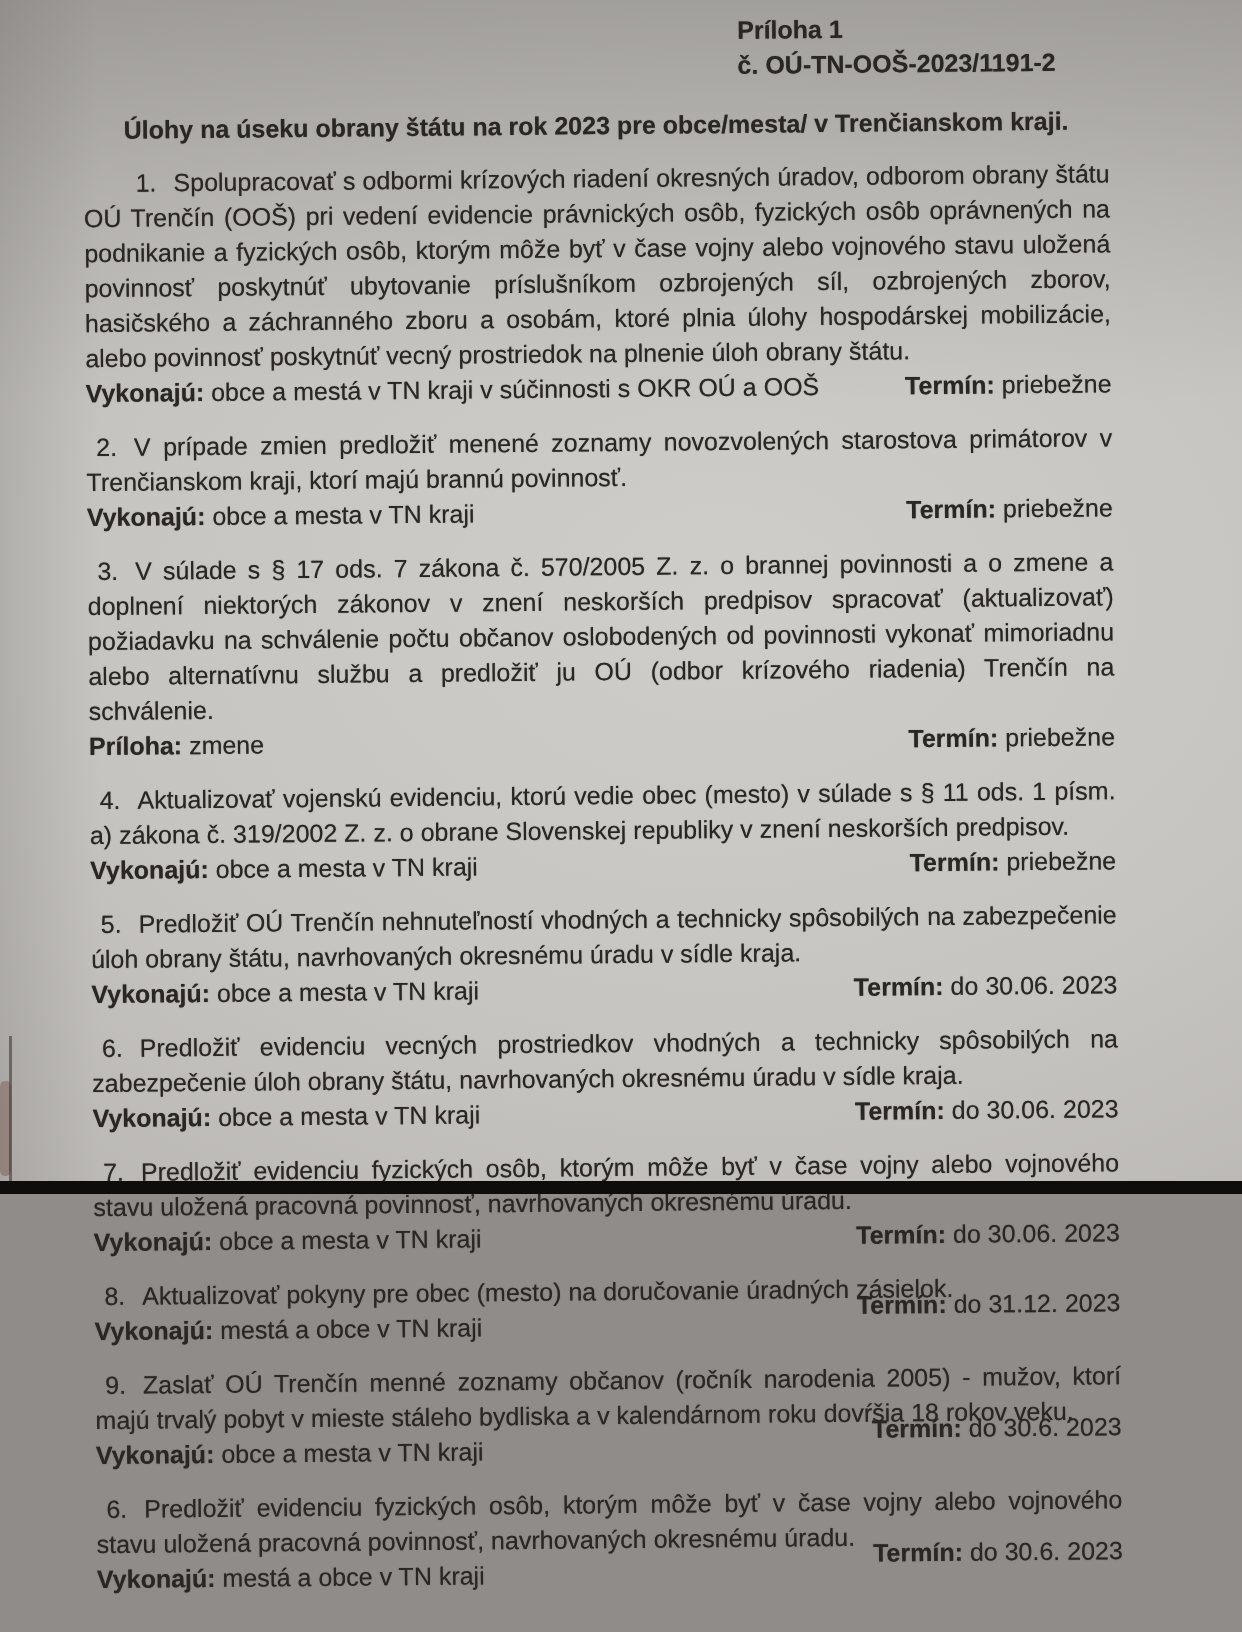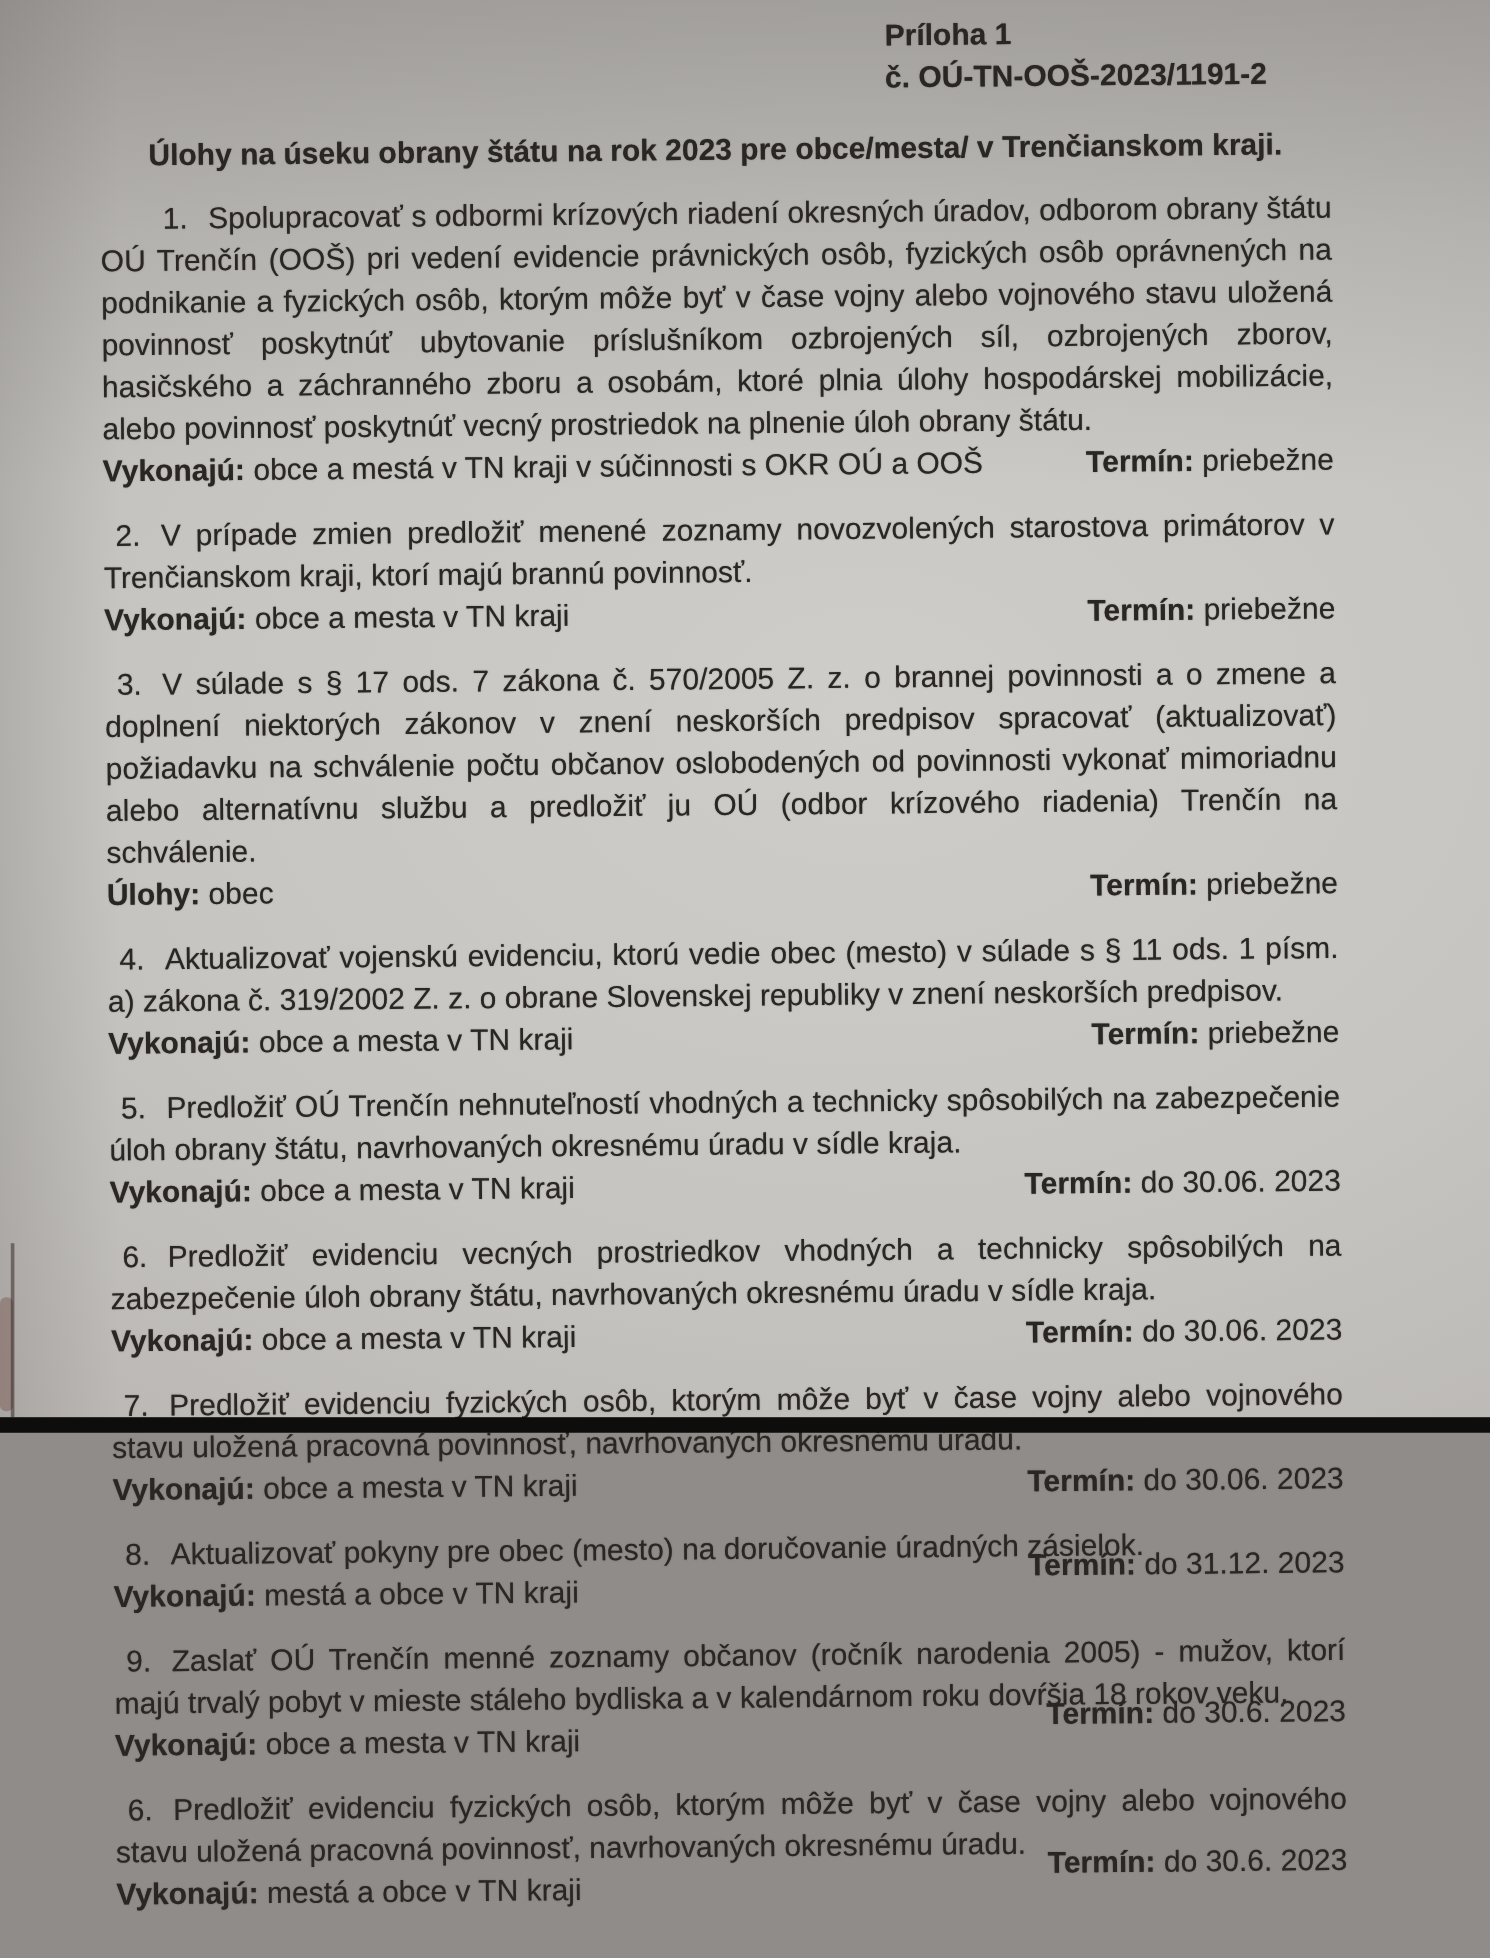--- a/index.html
+++ b/index.html
@@ -107,21 +107,21 @@
       <p><span class="num">2.</span><span>V prípade zmien predložiť menené zoznamy novozvolených starostova primátorov v Trenčianskom kraji, ktorí majú brannú povinnosť.</span></p>
       <div class="meta-row">
         <span class="meta-left"><span class="b">Vykonajú:</span> <span>obce a mesta v TN kraji</span></span>
         <span class="meta-right"><span class="b">Termín:</span> <span>priebežne</span></span>
       </div>
     </div>
 
     <div class="task">
       <p><span class="num">3.</span><span>V súlade s § 17 ods. 7 zákona č. 570/2005 Z. z. o brannej povinnosti a o zmene a doplnení niektorých zákonov v znení neskorších predpisov spracovať (aktualizovať) požiadavku na schválenie počtu občanov oslobodených od povinnosti vykonať mimoriadnu alebo alternatívnu službu a predložiť ju OÚ (odbor krízového riadenia) Trenčín na schválenie.</span></p>
       <div class="meta-row">
-        <span class="meta-left"><span class="b">Úlohy:</span> <span>obec</span></span>
+        <span class="meta-left"><span class="b">Príloha:</span> <span>zmene</span></span>
         <span class="meta-right"><span class="b">Termín:</span> <span>priebežne</span></span>
       </div>
     </div>
 
     <div class="task">
       <p><span class="num">4.</span><span>Aktualizovať vojenskú evidenciu, ktorú vedie obec (mesto) v súlade s § 11 ods. 1 písm. a) zákona č. 319/2002 Z. z. o obrane Slovenskej republiky v znení neskorších predpisov.</span></p>
       <div class="meta-row">
         <span class="meta-left"><span class="b">Vykonajú:</span> <span>obce a mesta v TN kraji</span></span>
         <span class="meta-right"><span class="b">Termín:</span> <span>priebežne</span></span>
       </div>

